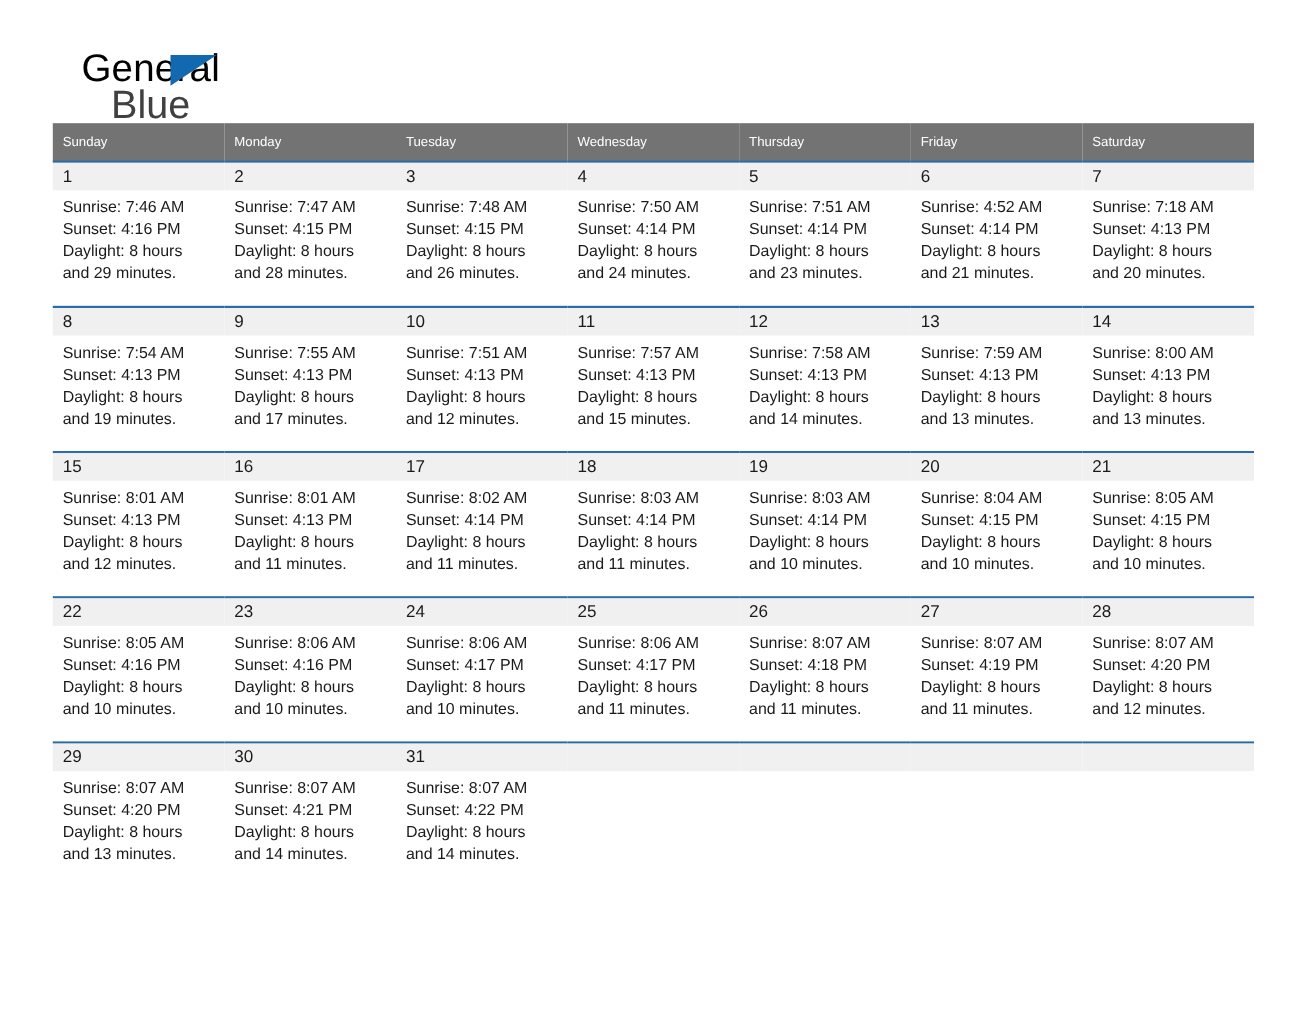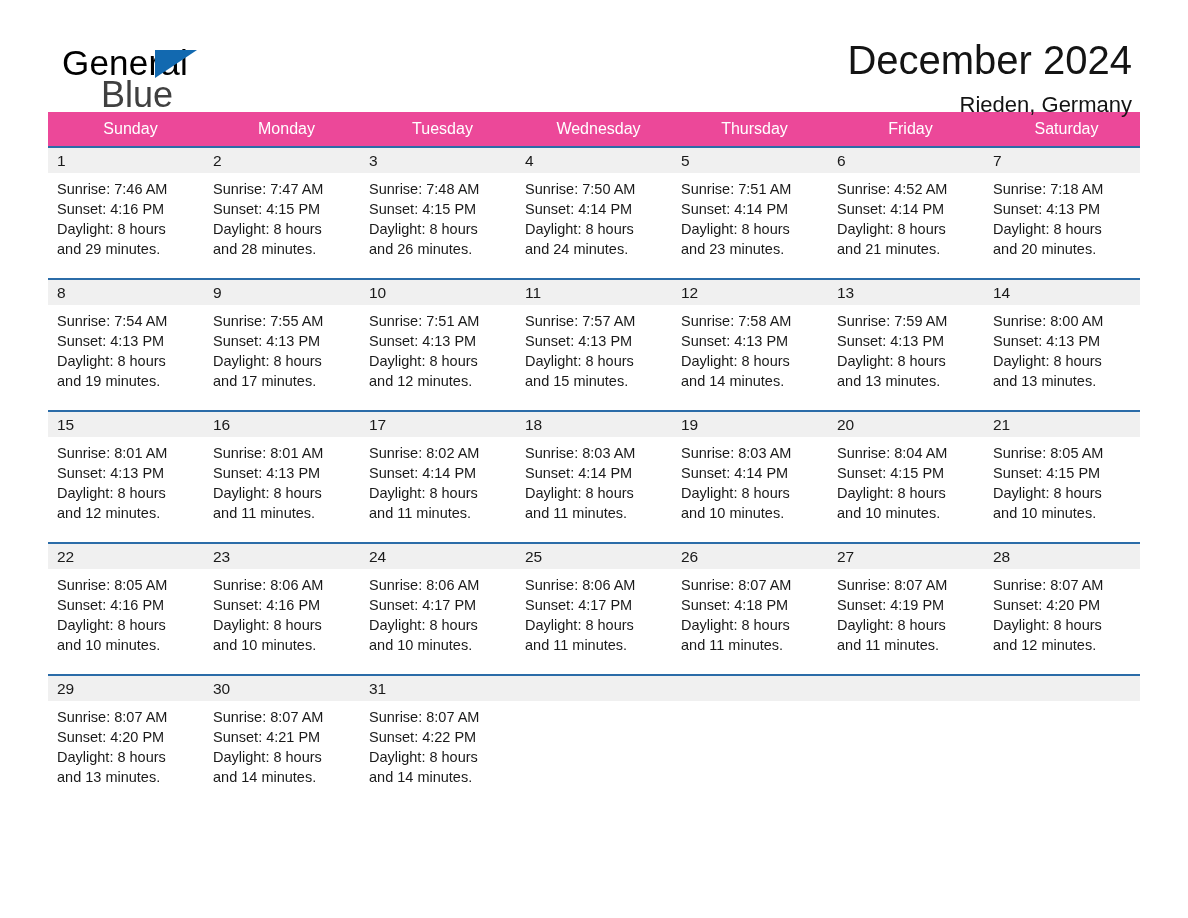--- a/index.html
+++ b/index.html
@@ -37,21 +37,21 @@
   .brand-general {
     font-size: 35px;
     line-height: 38px;
     letter-spacing: 0.2px;
     color: #000000;
     font-family: "Liberation Sans", sans-serif;
     display: inline-block;
   }
   .brand-row1 {
     position: absolute;
-    left: 4px;
+    left: 16px;
     top: 0;
     white-space: nowrap;
   }
   .brand-tri {
     position: absolute;
     left: 97px;
     top: 6px;
     width: 0;
     height: 0;
     border-left: 42px solid #1269b0;
@@ -88,25 +88,25 @@
     white-space: nowrap;
   }
 
   
   .calendar {
     width: 1092px;
     border-collapse: collapse;
     table-layout: fixed;
   }
   .cal-head th {
-    background: #ec4899;
+    background: #737373;
     color: #ffffff;
-    font-size: 16px;
+    font-size: 12px;
     font-weight: normal;
-    text-align: center;
+    text-align: left;
     padding: 7px 0 8px 9px;
     height: 19px;
     vertical-align: middle;
   }
   .week-row > td {
     vertical-align: top;
     padding: 0;
     border-top: 2px solid #2b6ca8;
     background: #ffffff;
   }
@@ -150,24 +150,20 @@
 <div class="page">
 
   <div class="header">
 
     <div class="brand">
       <span class="brand-row1 brand-general">General</span>
       <span class="brand-tri"></span>
       <span class="brand-blue">Blue</span>
     </div>
 
-    <div class="title-block">
-      <h1 class="title">December 2024</h1>
-      <div class="subtitle">Rieden, Germany</div>
-    </div>
 
   </div>
 
   <table class="calendar">
     <thead>
       <tr class="cal-head">
         <th>Sunday</th>
         <th>Monday</th>
         <th>Tuesday</th>
         <th>Wednesday</th>

